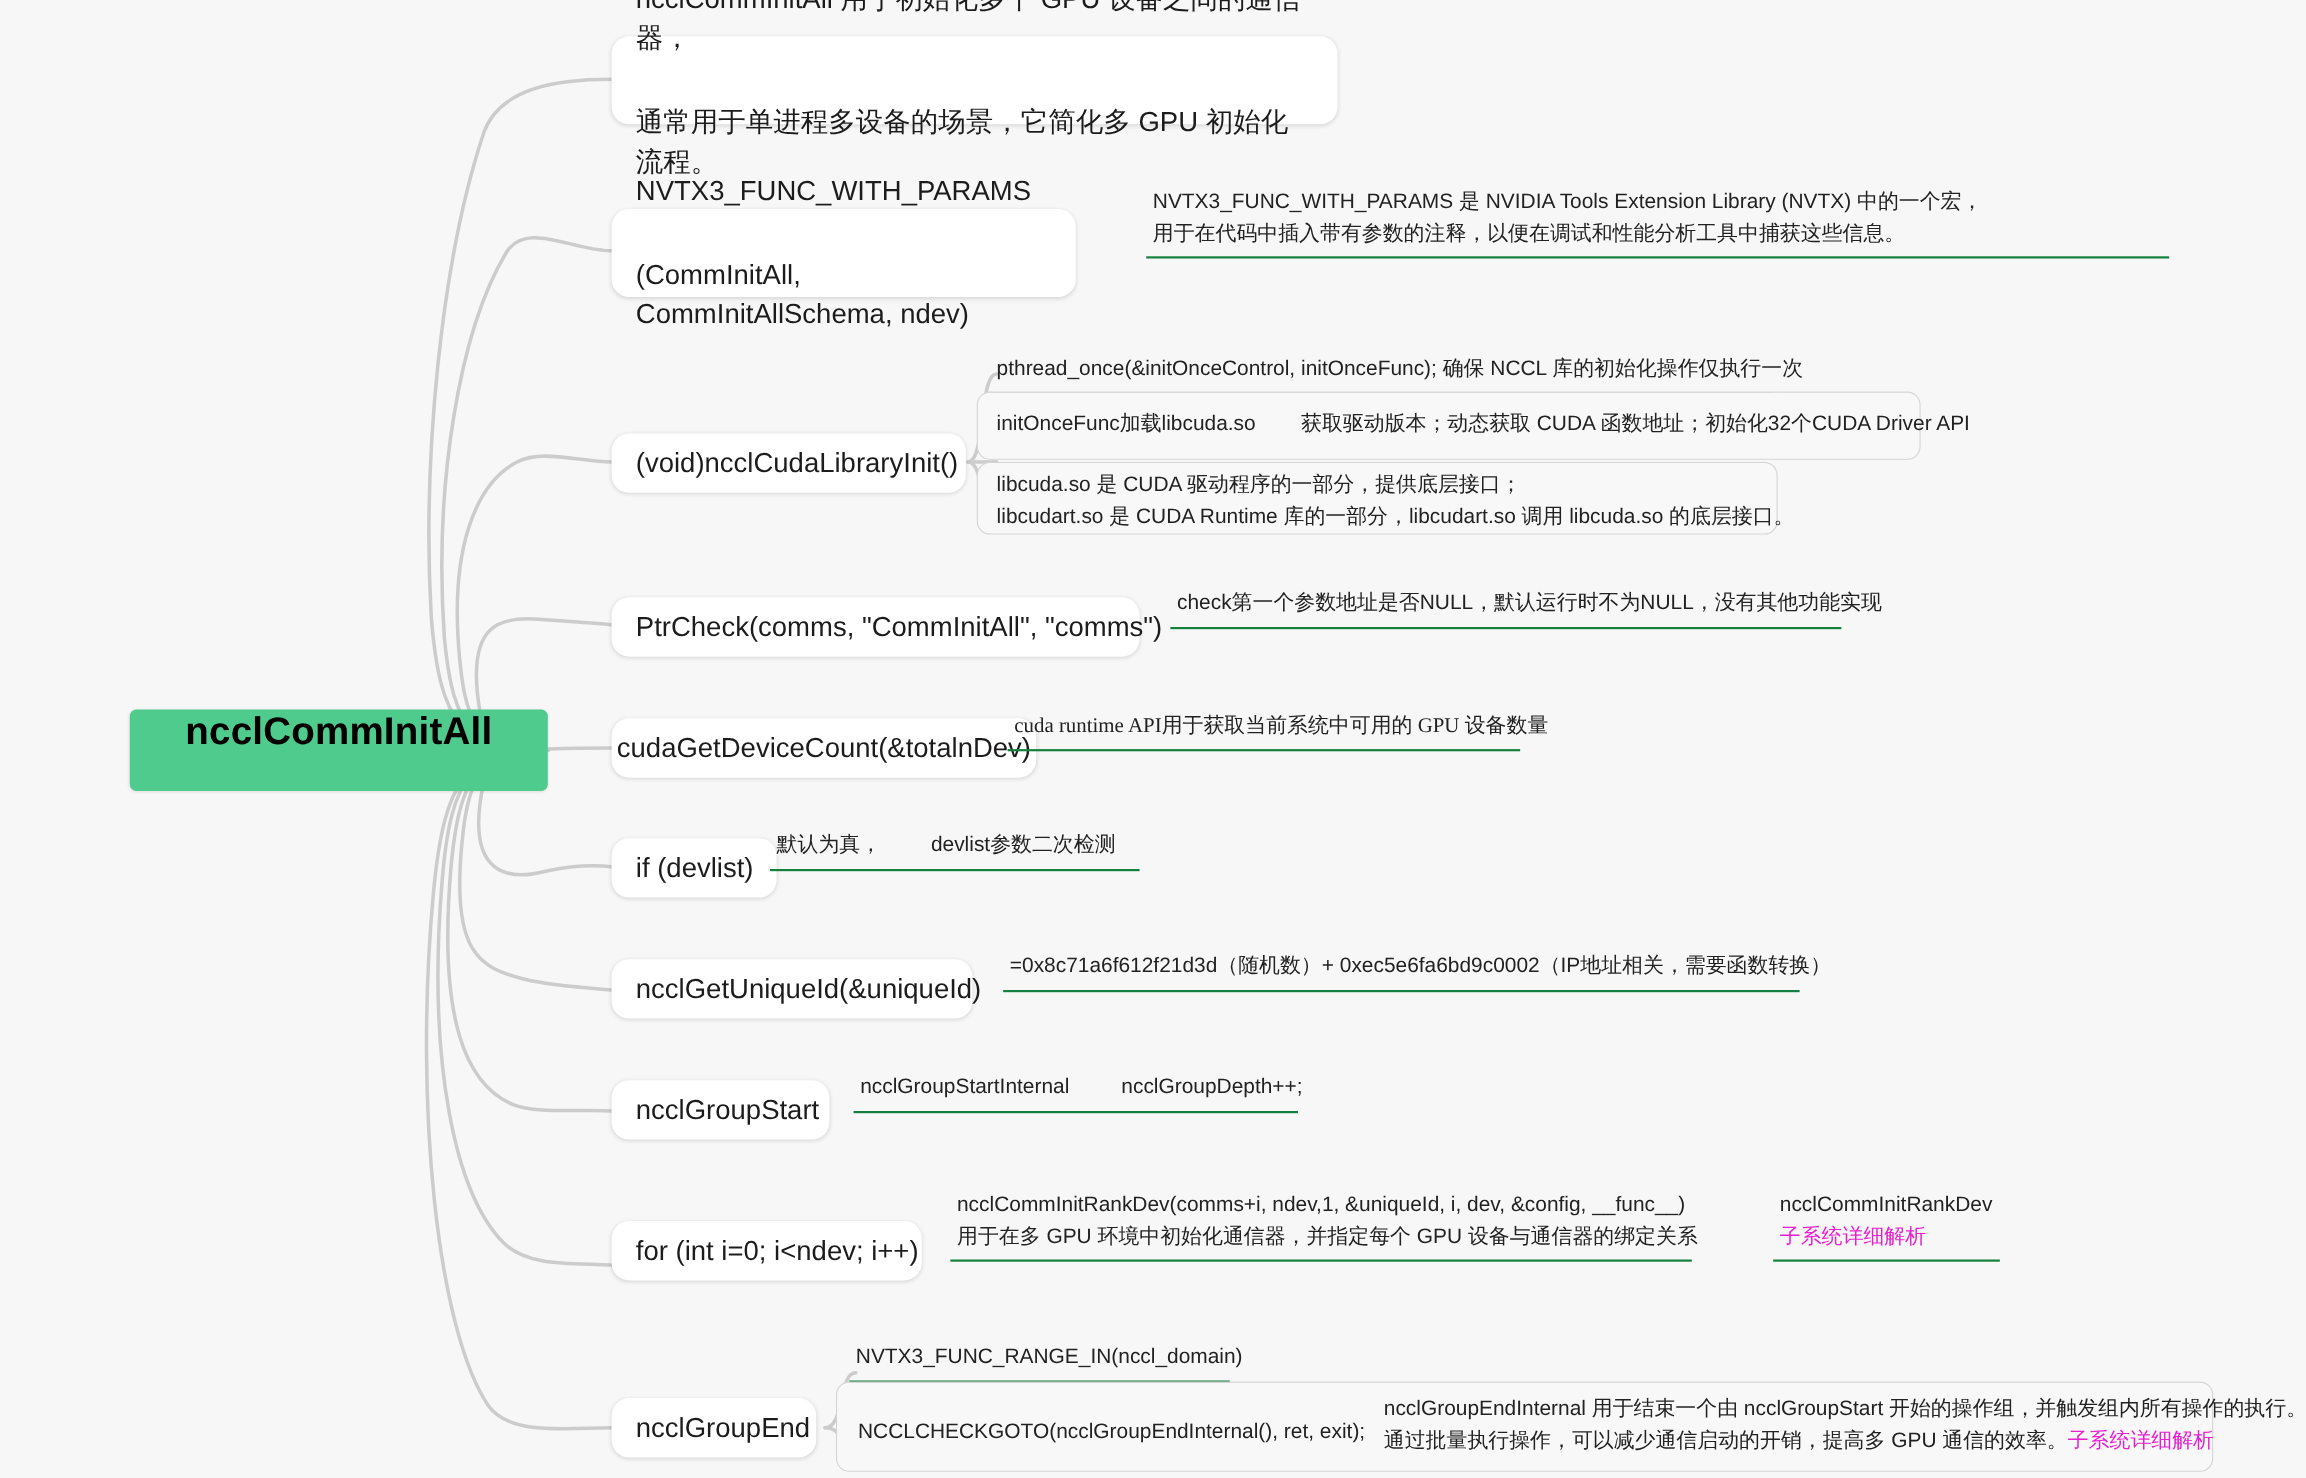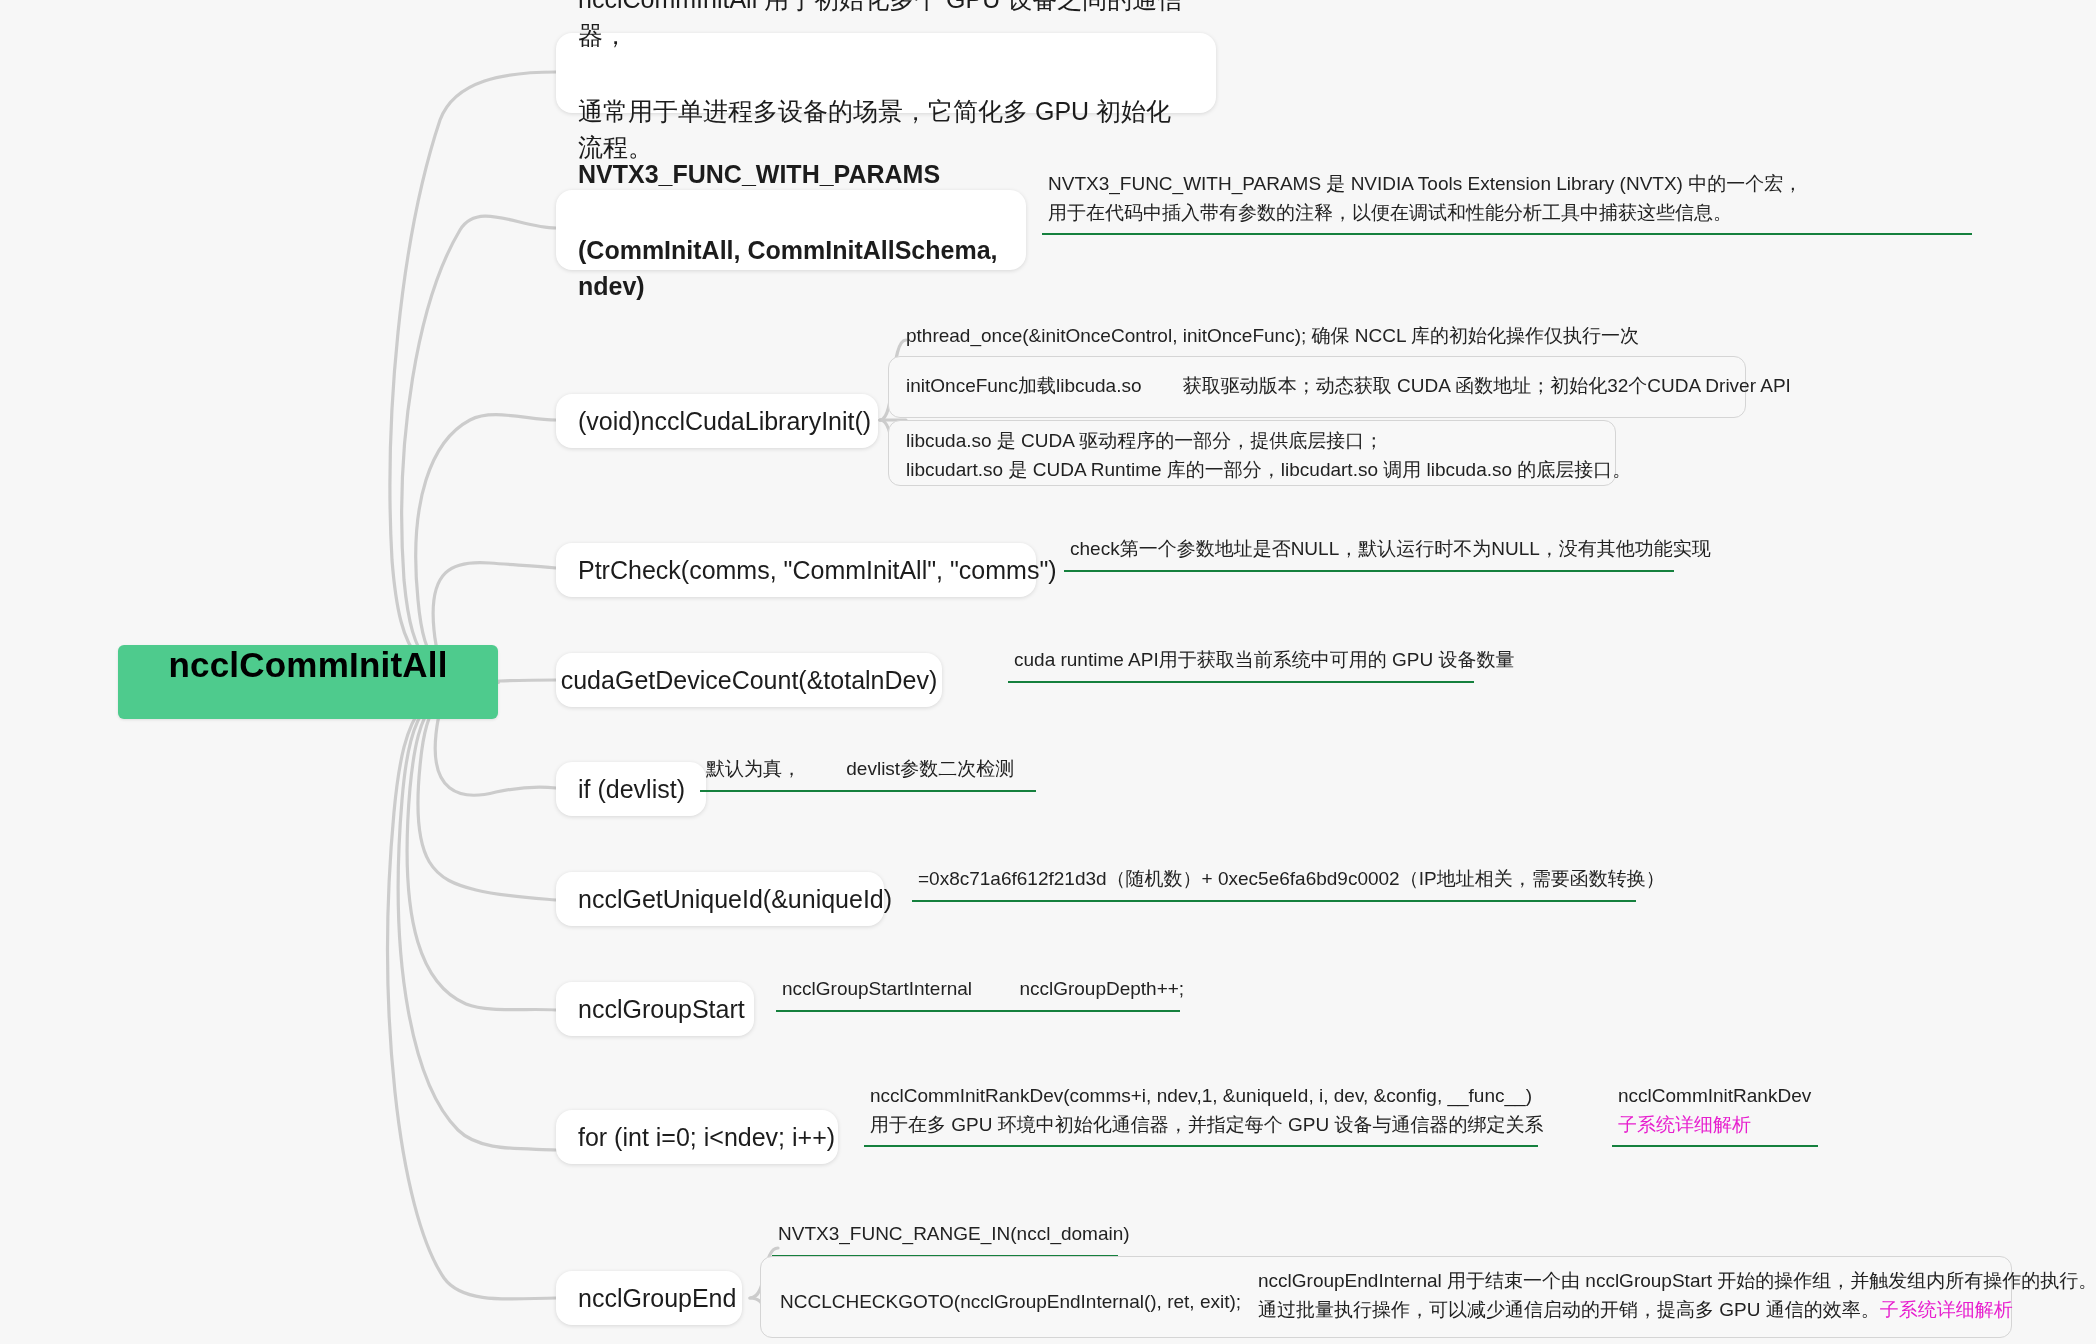--- a/index.html
+++ b/index.html
@@ -120,21 +120,21 @@
 
   <div class="node root-node" style="left:118px; top:645px; width:380px; height:74px;">
     <span>ncclCommInitAll</span>
   </div>
 
   <div class="node card multiline" style="left:556px; top:33px; width:660px; height:80px;">
     <span class="ln">ncclCommInitAll 用于初始化多个 GPU 设备之间的通信器，</span>
     <span class="ln">通常用于单进程多设备的场景，它简化多 GPU 初始化流程。</span>
   </div>
 
-  <div class="node card multiline" style="left:556px; top:190px; width:470px; height:80px;font-weight:bold;">
+  <div class="node card multiline" style="left:556px; top:190px; width:422px; height:80px;">
     <span class="ln">NVTX3_FUNC_WITH_PARAMS</span>
     <span class="ln">(CommInitAll, CommInitAllSchema, ndev)</span>
   </div>
   <div class="node leaf" style="left:1042px; top:168px; width:930px;">
     <span class="ln">NVTX3_FUNC_WITH_PARAMS 是 NVIDIA Tools Extension Library (NVTX) 中的一个宏，</span>
     <span class="ln">用于在代码中插入带有参数的注释，以便在调试和性能分析工具中捕获这些信息。</span>
   </div>
 
   <div class="node card" style="left:556px; top:394px; width:322px; height:54px;">
     <span class="ln">(void)ncclCudaLibraryInit()</span>
@@ -159,21 +159,21 @@
   <div class="node card" style="left:556px; top:543px; width:480px; height:54px;">
     <span class="ln">PtrCheck(comms, "CommInitAll", "comms")</span>
   </div>
   <div class="node leaf" style="left:1064px; top:533px; width:610px;">
     <span class="ln">check第一个参数地址是否NULL，默认运行时不为NULL，没有其他功能实现</span>
   </div>
 
   <div class="node card" style="left:556px; top:653px; width:386px; height:54px;align-items:center;">
     <span class="ln">cudaGetDeviceCount(&amp;totalnDev)</span>
   </div>
-  <div class="node leaf" style="left:1008px; top:644px; width:466px;">
+  <div class="node leaf" style="left:916px; top:644px; width:466px;font-family:Liberation Serif, serif;">
     <span class="ln">cuda runtime API用于获取当前系统中可用的 GPU 设备数量</span>
   </div>
 
   <div class="node card" style="left:556px; top:762px; width:150px; height:54px;">
     <span class="ln">if (devlist)</span>
   </div>
   <div class="node leaf" style="left:700px; top:753px; width:336px;">
     <span class="plain-text">默认为真，</span>
     <span class="plain-text" style="margin-left:40px;">devlist参数二次检测</span>
   </div>

